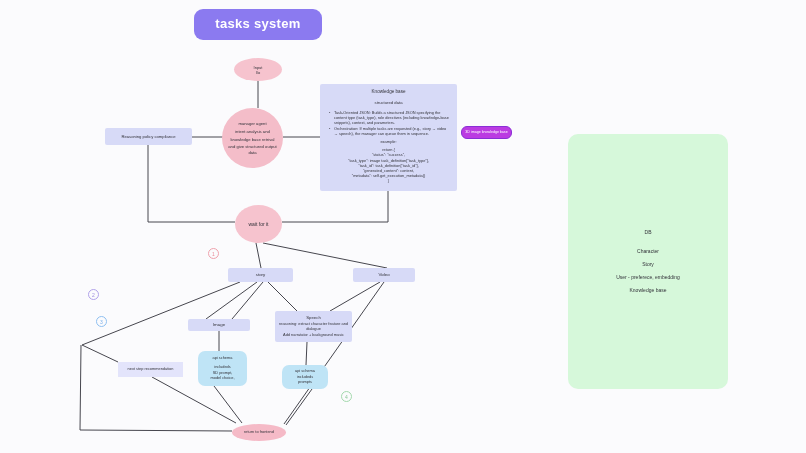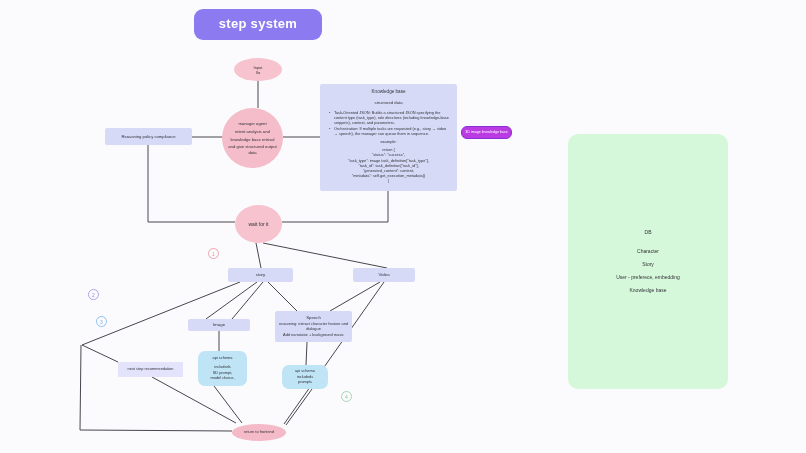--- a/index.html
+++ b/index.html
@@ -75,21 +75,21 @@
     <polyline points="81,345 80,430 232,431"></polyline>
     <line x1="152" y1="377" x2="236" y2="423"></line>
     <line x1="219" y1="330" x2="219" y2="351"></line>
     <line x1="307" y1="342" x2="306" y2="365"></line>
     <line x1="214" y1="386" x2="242" y2="423"></line>
     <line x1="312" y1="389" x2="286" y2="425"></line>
     <line x1="384" y1="282" x2="284" y2="424"></line>
   </svg>
 
   <div class="node" id="title-box">
-    <span>step system</span>
+    <span>tasks system</span>
   </div>
 
   <div class="node pink" id="input-node">
     <div>Input</div>
     <div>I/o</div>
   </div>
 
   <div class="node pink" id="manager-node">
     <div>manager agent</div>
     <div>intent analysis and</div>

